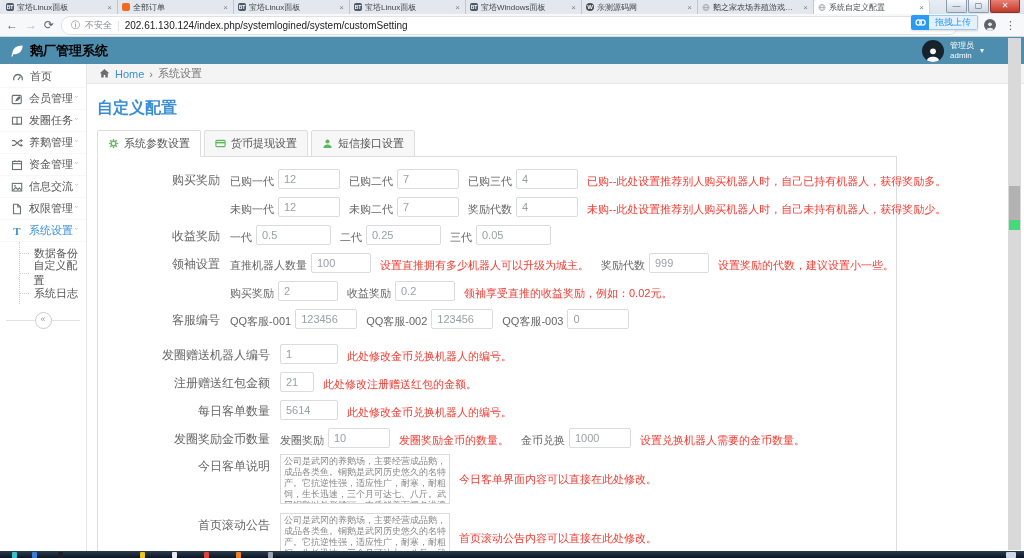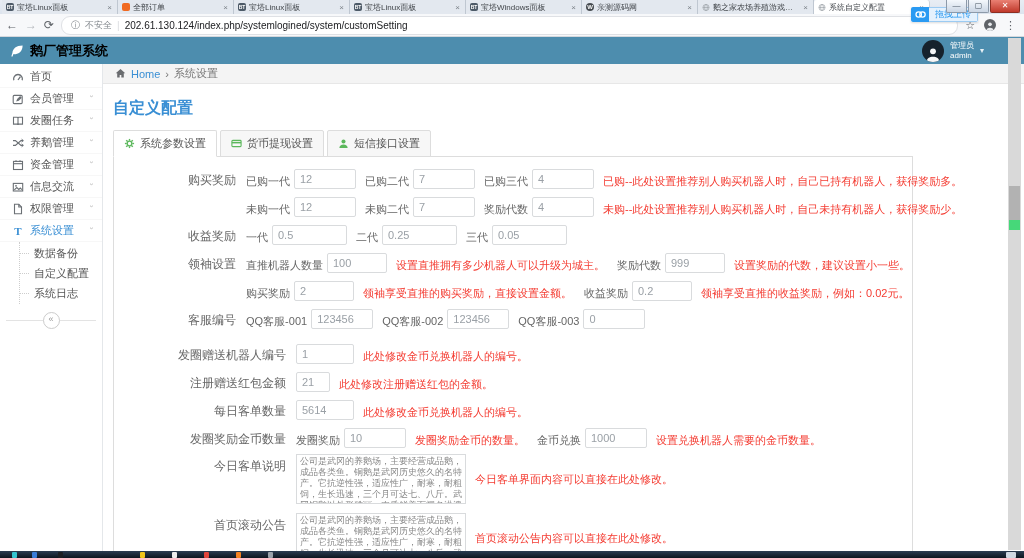--- a/index.html
+++ b/index.html
@@ -29,36 +29,36 @@
   .navg{font-size:12px;color:#5f6368;line-height:1;}
   .navg.fwd{color:#b3b7bc;}
   .urlpill{flex:1;height:17px;background:#fff;border:1px solid #dfe1e5;border-radius:9px;display:flex;align-items:center;
            padding:0 9px;gap:5px;font-size:10px;color:#202124;overflow:hidden;white-space:nowrap;}
   .sec{color:#80868b;font-size:9px;}
   .sep{color:#dadce0;}
   .tb-right{display:flex;align-items:center;gap:9px;padding-right:2px;}
   .star{font-size:11px;color:#5f6368;}
   .prof{width:12px;height:12px;border-radius:50%;overflow:hidden;background:#5f6368;display:flex;align-items:flex-end;justify-content:center;}
   .dots{font-size:11px;color:#5f6368;letter-spacing:0;}
-  .upbadge{position:absolute;top:7px;right:46px;height:15px;display:flex;z-index:25;
+  .upbadge{position:absolute;top:15px;right:46px;height:15px;display:flex;z-index:25;
            box-shadow:0 1px 2px rgba(0,0,0,.15);}
   .upbadge .bicon{width:18px;background:#2a9af2;border-radius:2px 0 0 2px;display:flex;align-items:center;justify-content:center;}
   .upbadge .btxt{background:#e4f1fd;border:1px solid #9ccbf2;border-left:none;color:#2e9bf0;font-size:9px;
                  display:flex;align-items:center;padding:0 6px;border-radius:0 2px 2px 0;}
   
   .appheader{position:absolute;left:0;top:37px;width:1024px;height:27px;background:#4d8dae;display:flex;align-items:center;
              justify-content:space-between;padding:0 14px 0 10px;box-sizing:border-box;}
   .brand{display:flex;align-items:center;gap:6px;color:#000000;font-size:13px;font-weight:bold;}
   .userbox{display:flex;align-items:center;gap:6px;color:#fff;margin-right:26px;}
   .avatar{width:22px;height:22px;border-radius:50%;background:#16222c;display:flex;align-items:flex-end;justify-content:center;overflow:hidden;}
   .uname{font-size:8px;line-height:10px;}
   .caret{font-size:8px;color:#e8f1f6;}
   .appbody{position:absolute;left:0;top:64px;width:1024px;height:487px;display:flex;background:#fff;overflow:hidden;}
   
-  .sidebar{width:103px;flex:none;background:#fff;border-right:1px solid #e4e7ea;box-sizing:border-box;padding-top:2px;}
+  .sidebar{width:87px;flex:none;background:#fff;border-right:1px solid #e4e7ea;box-sizing:border-box;padding-top:2px;}
   .sitem{height:21px;display:flex;align-items:center;padding:0 7px 0 11px;font-size:11px;color:#555;border-bottom:1px solid #f7f7f7;}
   .sitem .ic{width:13px;margin-right:6px;color:#6b7075;display:flex;justify-content:center;}
   .sitem .lbl{flex:1;white-space:nowrap;}
   .chev{width:7px;height:7px;display:flex;align-items:center;color:#b3b3b3;font-size:8px;transform:rotate(90deg);}
   .sitem.active{color:#3a8fd4;}
   .sitem.active .ic{color:#3a8fd4;}
   .ssub{margin-left:19px;border-left:1px dotted #cdcdcd;padding:1px 0;}
   .ssubitem{height:20px;display:flex;align-items:center;font-size:11px;color:#555;}
   .ssubitem .tick{width:9px;border-top:1px dotted #cdcdcd;margin-right:5px;}
   .collapse{margin-top:8px;position:relative;height:16px;display:flex;align-items:center;justify-content:center;}
@@ -417,21 +417,20 @@
               <input class="tinput" type="text" value="100" style="width: 60px;">
               <span class="note">设置直推拥有多少机器人可以升级为城主。</span>
               <span class="sublabel">奖励代数</span>
               <input class="tinput" type="text" value="999" style="width: 60px;">
               <span class="note">设置奖励的代数，建议设置小一些。</span>
             </div>
             <div class="frow">
               <div class="flabel" style="width: 132px;"></div>
               <span class="sublabel">购买奖励</span>
               <input class="tinput" type="text" value="2" style="width: 60px;">
-              <span class="note">领袖享受直推的购买奖励，直接设置金额。</span>
               <span class="sublabel">收益奖励</span>
               <input class="tinput" type="text" value="0.2" style="width: 60px;">
               <span class="note">领袖享受直推的收益奖励，例如：0.02元。</span>
             </div>
             <div class="frow">
               <div class="flabel" style="width: 132px;">客服编号</div>
               <span class="sublabel">QQ客服-001</span>
               <input class="tinput" type="text" value="123456" style="width: 62px;">
               <span class="sublabel">QQ客服-002</span>
               <input class="tinput" type="text" value="123456" style="width: 62px;">

